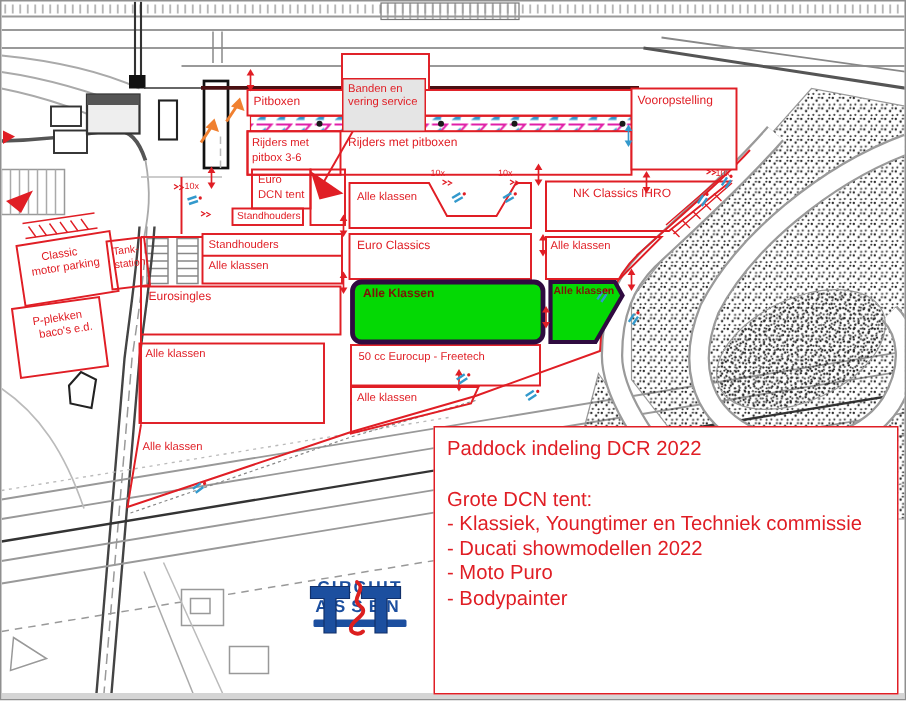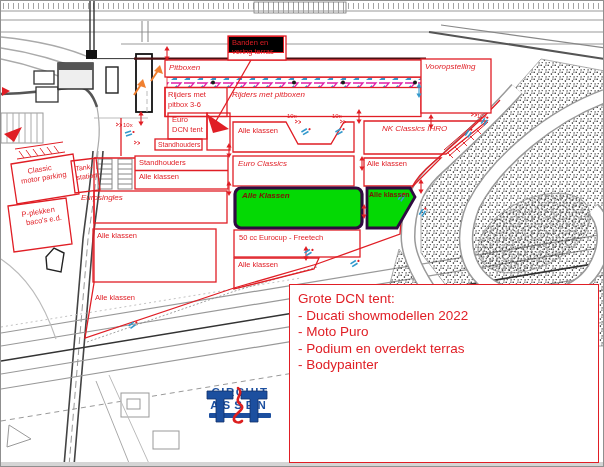--- a/index.html
+++ b/index.html
@@ -1,24 +1,24 @@
 <!DOCTYPE html>
 <html><head>
 <meta charset="utf-8">
 <style>
   html,body{margin:0;padding:0;background:#fff;}
   .stage{position:relative;width:604px;height:467px;background:#fff;overflow:hidden;
          border:1px solid #8f8f8f;box-sizing:border-box;
          font-family:"Liberation Sans",sans-serif;}
   .stage svg{position:absolute;left:0;top:0;}
   .lbl{position:absolute;color:#e01e25;font-size:7.5px;line-height:1.25;white-space:nowrap;z-index:5;}
-  .fs8{font-size:8px;font-style:italic;} .fs7{font-size:7px;} .fs68{font-size:6.8px;} .fs6{font-size:6px;}
+  .fs8{font-size:8px;} .fs7{font-size:7px;} .fs68{font-size:6.8px;} .fs6{font-size:6px;}
   .dark{color:#7d1407;font-weight:bold;}
   .rot{transform-origin:left top;}
-  .bandenbox{position:absolute;left:227px;top:35px;width:56px;height:17px;background:#000000;
+  .bandenbox{position:absolute;left:227px;top:51px;width:56px;height:36px;background:#e5e5e5;
              border:1.2px solid #e01e25;z-index:5;padding:1px 0 0 3px;box-sizing:border-box;}
   .legend{position:absolute;left:288px;top:283px;width:310px;height:179px;background:#fff;
           border:1.6px solid #e01e25;box-sizing:border-box;z-index:8;
           color:#e01e25;font-size:13.5px;line-height:16.5px;padding:6px 4px 0 8px;}
   .legend .title{margin-bottom:17px;}
   .logo{position:absolute;left:204px;top:385px;width:70px;z-index:7;text-align:center;}
   .logo .l1{color:#1c4f9f;font-weight:bold;font-size:11.5px;letter-spacing:1.5px;line-height:13px;}
   .logo .l2{color:#1c4f9f;font-weight:bold;font-size:11.5px;letter-spacing:4px;line-height:13px;}
   .logo .strip{width:62px;height:5px;background:#1c4f9f;margin:1px auto 0;border-radius:1px;}
 </style>
@@ -218,21 +218,21 @@
     <path d="M142,78 L136,84 L145,87 Z" fill="#f08030"></path>
   </g>
 
   <rect x="0" y="461" width="604" height="6" fill="#d5d5d5"></rect>
 </svg>
 
 <div class="lbl fs8" style="left:168px;top:62px">Pitboxen</div>
 
 <div class="bandenbox">
   <div class="lbl" style="position:static">Banden en</div>
-  <div class="lbl" style="position:static">vering terras</div>
+  <div class="lbl" style="position:static">vering service</div>
 </div>
 
 <div class="lbl" style="left:167px;top:89px">Rijders met</div>
 <div class="lbl" style="left:167px;top:99px">pitbox 3-6</div>
 <div class="lbl fs8" style="left:231px;top:89px">Rijders met pitboxen</div>
 <div class="lbl fs8" style="left:424px;top:61px">Vooropstelling</div>
 
 <div class="lbl" style="left:171px;top:114px">Euro</div>
 <div class="lbl" style="left:171px;top:124px">DCN tent</div>
 <div class="lbl fs68" style="left:157px;top:140px">Standhouders</div>
@@ -245,44 +245,45 @@
 <div class="lbl" style="left:237px;top:125px">Alle klassen</div>
 <div class="lbl fs8" style="left:381px;top:123px">NK Classics IHRO</div>
 <div class="lbl" style="left:138px;top:157px">Standhouders</div>
 <div class="lbl" style="left:138px;top:171px">Alle klassen</div>
 <div class="lbl fs8" style="left:237px;top:158px">Euro Classics</div>
 <div class="lbl" style="left:366px;top:158px">Alle klassen</div>
 
 <div class="lbl fs8 dark" style="left:241px;top:190px">Alle Klassen</div>
 <div class="lbl fs7 dark" style="left:368px;top:190px">Alle klassen</div>
 
-<div class="lbl fs8" style="left:80px;top:192px">Eurosingles</div>
+<div class="lbl fs8" style="left:98px;top:192px">Eurosingles</div>
 <div class="lbl" style="left:238px;top:232px">50 cc Eurocup - Freetech</div>
 <div class="lbl" style="left:96px;top:230px">Alle klassen</div>
 <div class="lbl" style="left:237px;top:259px">Alle klassen</div>
 <div class="lbl" style="left:94px;top:292px">Alle klassen</div>
 
 <div class="lbl rot" style="left:18px;top:167px;transform:rotate(-9deg)">
   <div style="margin-left:8px">Classic</div>
   <div>motor parking</div>
 </div>
 <div class="lbl rot" style="left:20px;top:209px;transform:rotate(-9deg)">
   <div>P-plekken</div>
   <div style="margin-left:3px">baco's e.d.</div>
 </div>
 <div class="lbl fs7 rot" style="left:74px;top:164px;transform:rotate(-7deg)">
   <div>Tank-</div>
   <div>station</div>
 </div>
 
 <div class="legend">
+  <div class="title">Paddock indeling DCR 2022</div>
   <div>Grote DCN tent:</div>
+  <div>- Klassiek, Youngtimer en Techniek commissie</div>
   <div>- Ducati showmodellen 2022</div>
   <div>- Moto Puro</div>
-  <div>- Podium en overdekt terras</div>
   <div>- Bodypainter</div>
 </div>
 
 <div class="logo">
   <svg width="68" height="40" viewBox="0 0 68 40">
     <path d="M2,5 L28,5 L28,13 L19,13 L19,36 L11,36 L11,13 L2,13 Z" fill="#1c4f9f" stroke="#12316b" stroke-width="0.8"></path>
     <path d="M36,5 L62,5 L62,13 L53,13 L53,36 L45,36 L45,13 L36,13 Z" fill="#1c4f9f" stroke="#12316b" stroke-width="0.8"></path>
     <path d="M33,2 C40,7 28,13 35,18 C42,23 30,27 29,32 C28,36 34,38 37,35" stroke="#dc1f1f" stroke-width="2.6" fill="none" stroke-linecap="round"></path>
   </svg>
   <div class="l1">CIRCUIT</div>

